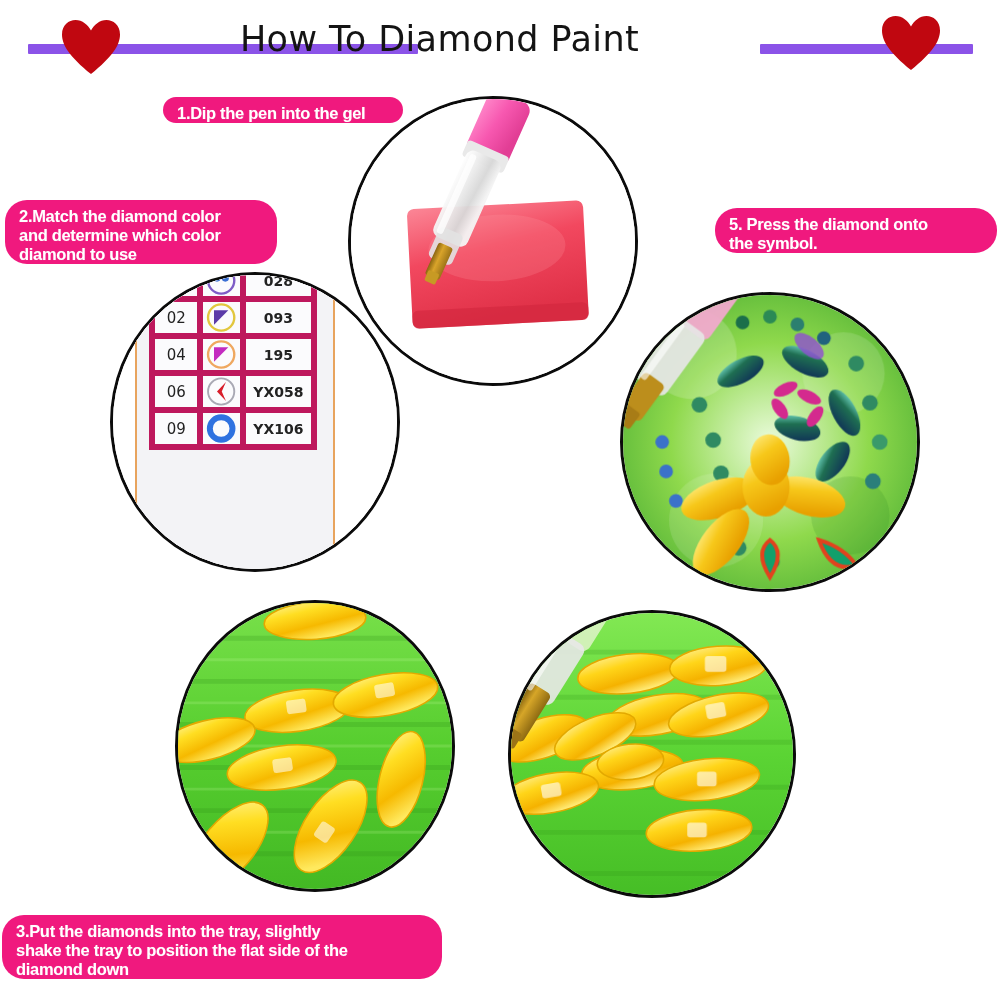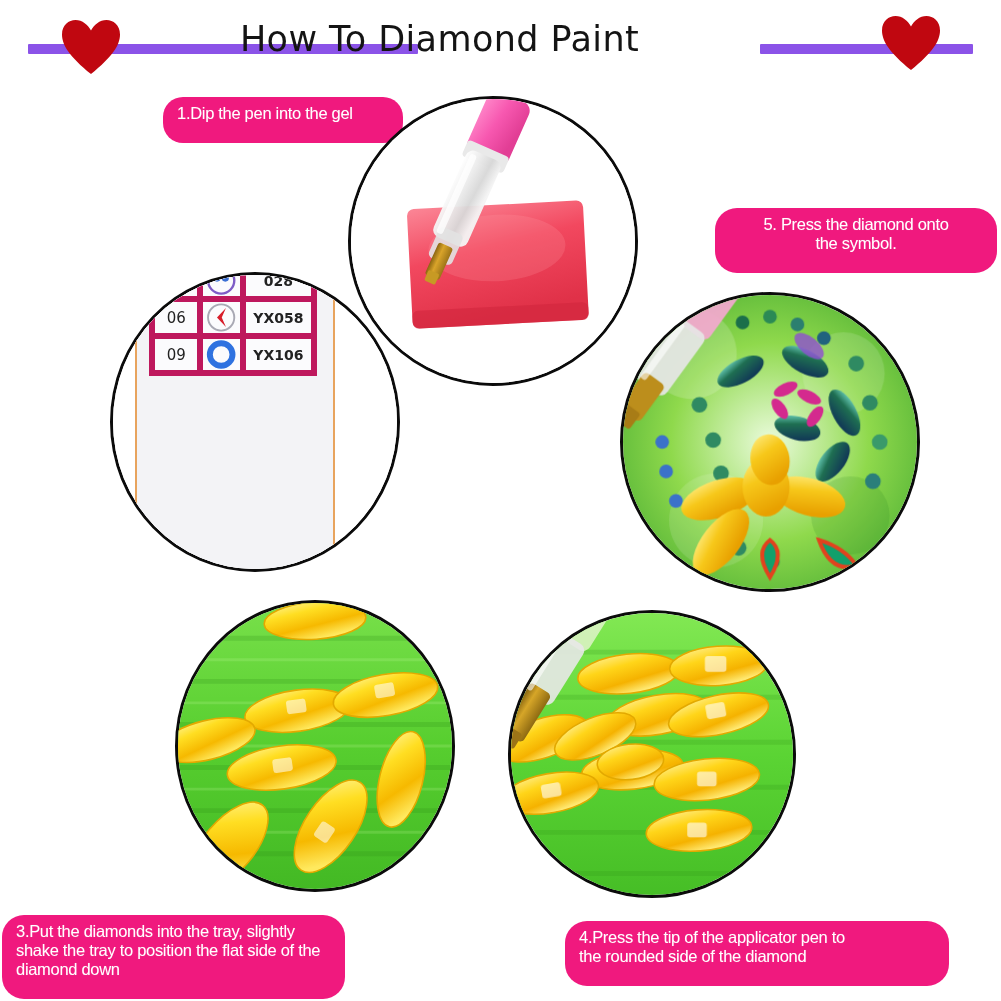--- a/index.html
+++ b/index.html
@@ -23,28 +23,28 @@
   .heart svg{display:block;width:100%;height:100%;}
   .title{
     position:absolute;left:0;top:19px;width:879px;text-align:center;
     font-size:35px;letter-spacing:.4px;color:#141414;font-weight:400;
     font-family:"DejaVu Sans","Liberation Sans",sans-serif;
   }
 
   
   .badge{
     position:absolute;background:#F0197E;color:#fff;border-radius:22px;
-    font-size:16.5px;font-weight:400;line-height:1.16;letter-spacing:-.3px;
-    padding:7px 14px 20px 14px;box-sizing:border-box;
+    font-size:16.5px;font-weight:700;line-height:1.16;letter-spacing:-.3px;
+    padding:7px 14px 0 14px;box-sizing:border-box;
     text-shadow:0 0 1px rgba(255,255,255,.25);
   }
   .b1{left:163px;top:97px;width:240px;border-radius:20px;}
   .b2{left:5px;top:200px;width:272px;}
-  .b5{left:715px;top:208px;width:282px;text-align:center;}
-  .b3{left:2px;top:915px;width:343px;}
+  .b5{left:715px;top:208px;width:282px;}
+  .b3{left:2px;top:915px;width:440px;}
   .b4{left:565px;top:921px;width:384px;}
 
   
   .circ{
     position:absolute;border-radius:50%;overflow:hidden;
     border:3.5px solid #0b0b0b;box-sizing:border-box;background:#fff;
   }
   .c1{left:348px;top:96px;width:290px;height:290px;}
   .c2{left:110px;top:272px;width:290px;height:300px;}
   .c5{left:620px;top:292px;width:300px;height:300px;}
@@ -137,38 +137,65 @@
         <rect x="88" y="48" width="46" height="18" rx="4" fill="#E9E9E9"></rect>
         <rect x="92" y="56" width="38" height="96" rx="8" fill="url(#barrel)" opacity=".95"></rect>
         <rect x="98" y="140" width="26" height="34" rx="5" fill="#E2E2E2" opacity=".9"></rect>
         <rect x="103" y="156" width="16" height="36" rx="3" fill="url(#brass)"></rect>
         <rect x="105" y="186" width="12" height="12" rx="2" fill="#C79A24"></rect>
         <rect x="96" y="60" width="7" height="88" rx="3" fill="#ffffff" opacity=".75"></rect>
       </g>
     </svg>
   </div>
 
+  <div class="badge b2 lbl">2.Match the diamond color
+and determine which color
+diamond to use</div>
 
   <div class="circ c2">
     <div class="tblwrap">
       <div class="paper"></div>
       <table class="tbl">
         <tbody>
             <tr>
           <td class="num">01</td>
           <td class="sym">
             <div class="symbox">
                   <svg width="26" height="26" viewBox="0 0 26 26">
               <circle cx="13" cy="13" r="11" fill="none" stroke="#7E5CC6" stroke-width="2"></circle>
               <circle cx="9.5" cy="11" r="3" fill="#3B6FD4"></circle>
                     <circle cx="16.5" cy="11" r="3" fill="#3B6FD4"></circle>
             </svg>
                 </div>
           </td>
           <td class="cod">028</td>
+        </tr>
+        <tr>
+          <td class="num">02</td>
+          <td class="sym">
+            <div class="symbox">
+                  <svg width="26" height="26" viewBox="0 0 26 26">
+              <circle cx="13" cy="13" r="11" fill="none" stroke="#E2C73E" stroke-width="2"></circle>
+              <path d="M7 7 L19 7 L7 19 Z" fill="#5B3BA8"></path>
+            </svg>
+                </div>
+          </td>
+          <td class="cod">093</td>
+        </tr>
+        <tr>
+          <td class="num">04</td>
+          <td class="sym">
+            <div class="symbox">
+                  <svg width="26" height="26" viewBox="0 0 26 26">
+              <circle cx="13" cy="13" r="11" fill="none" stroke="#EFA860" stroke-width="2"></circle>
+              <path d="M7 7 L19 7 L7 19 Z" fill="#C32BC0"></path>
+            </svg>
+                </div>
+          </td>
+          <td class="cod">195</td>
         </tr>
         <tr>
           <td class="num">06</td>
           <td class="sym">
             <div class="symbox">
                   <svg width="26" height="26" viewBox="0 0 26 26">
               <circle cx="13" cy="13" r="11" fill="none" stroke="#A9A9B4" stroke-width="1.6"></circle>
               <path d="M17 5 L9.5 13 L17 21 L13.5 13 Z" fill="#D81E2B"></path>
             </svg>
                 </div>
@@ -387,16 +414,14 @@
         <rect x="38" y="-34" width="40" height="66" rx="8" fill="#DFF3C9" opacity=".85"></rect>
         <rect x="40" y="26" width="36" height="72" rx="8" fill="#E8E8E8" opacity=".9"></rect>
         <rect x="45" y="86" width="26" height="58" rx="5" fill="url(#brass2)"></rect>
         <rect x="49" y="136" width="18" height="18" rx="3" fill="#9C7417"></rect>
         <rect x="44" y="30" width="7" height="64" rx="3" fill="#fff" opacity=".6"></rect>
       </g>
       <ellipse cx="122" cy="152" rx="34" ry="18" fill="url(#y3)" stroke="#E3A900" stroke-width="1.6" transform="rotate(-6 122 152)"></ellipse>
     </svg>
   </div>
 
-  <div class="badge b4 lbl">4.Press the tip of the applicator pen to
-the rounded side of the diamond</div>
 
 </div>
 
 </body></html>

